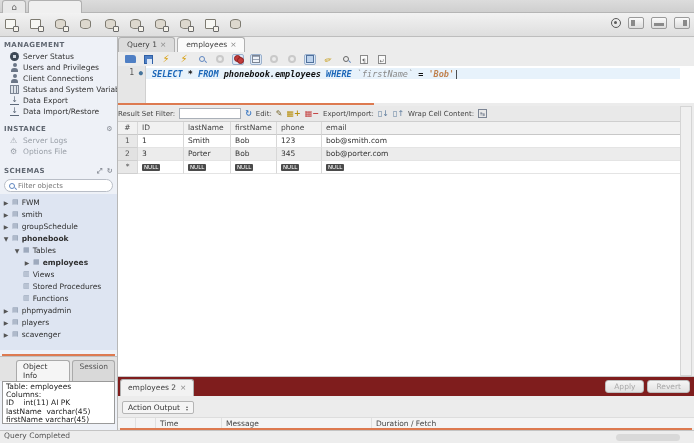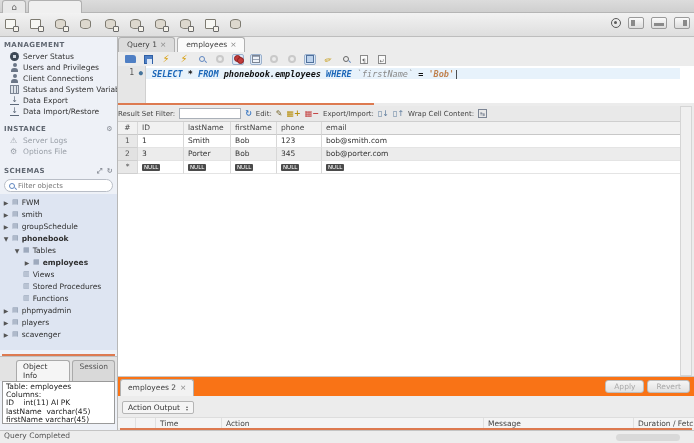--- a/index.html
+++ b/index.html
@@ -108,21 +108,21 @@
   .grow { display:flex; height:13px; line-height:12px; font-size:7.5px; }
   .gc { border-right:1px solid #d8d8d8; border-bottom:1px solid #e4e4e4; padding-left:4px; overflow:hidden; white-space:nowrap; }
   .c0 { flex:0 0 20px; background:#e8e8e8; color:#555; text-align:center; padding-left:0; border-bottom:1px solid #d0d0d0; }
   .c1 { flex:0 0 46px; } .c2 { flex:0 0 47px; } .c3 { flex:0 0 46px; } .c4 { flex:0 0 45px; } .c5 { flex:1; border-right:none; }
   .ghead .gc { background:#f1f1f1; color:#444; border-bottom:1px solid #c8c8c8; }
   .grow.alt .gc { background:#ececec; } .grow.alt .c0 { background:#e2e2e2; }
   .nullb { display:inline-block; background:#4a4a4a; color:#fff; font-size:5.5px; line-height:7px; padding:0 2px; border-radius:1px; margin-top:2px; }
   .sidestrip { position:absolute; left:562px; top:69px; width:12px; height:270px; background:#f0f0f0; border:1px solid #d5d5d5; }
 
   
-  .rtabbar { position:absolute; left:0; top:339px; width:576px; height:20px; background:#f97316; border-top:1px solid #c8c8c8; }
+  .rtabbar { position:absolute; left:0; top:339px; width:576px; height:20px; background:#7f1d1d; border-top:1px solid #c8c8c8; }
   .rstab { position:absolute; left:2px; top:2px; height:17px; padding:0 7px; background:#f2f2f2; border:1px solid #b0b0b0; border-bottom:none; border-radius:3px 3px 0 0; line-height:16px; font-size:7.5px; color:#444; }
   .btns { position:absolute; right:4px; top:3px; display:flex; gap:3px; }
   .btn { padding:1px 8px; font-size:7.5px; color:#a8a8a8; background:linear-gradient(#f5f5f5,#e2e2e2); border:1px solid #bdbdbd; border-radius:3px; }
 
   
   .aobar { position:absolute; left:0; top:361px; width:576px; height:19px; background:#ececec; display:flex; align-items:center; padding-left:4px; }
   .aosel { display:flex; align-items:center; gap:6px; border:1px solid #b5b5b5; background:#f5f5f5; border-radius:2px; padding:1px 5px; font-size:7.5px; color:#333; }
   .spin { display:flex; flex-direction:column; font-size:4px; color:#666; line-height:3px; }
   .aohead { position:absolute; left:0; top:380px; width:576px; height:11px; background:#f4f4f4; display:flex; font-size:7.5px; color:#444; border-top:1px solid #ddd; }
   .ah { padding-left:4px; white-space:nowrap; overflow:hidden; border-right:1px solid #e0e0e0; line-height:11px; }
@@ -438,21 +438,20 @@
       <span class="spin">
           <span>▴</span>
           <span>▾</span>
         </span>
     </div>
   </div>
   <div class="aohead">
     <div class="ah ah0"></div>
     <div class="ah ah1"></div>
     <div class="ah ahTime">Time</div>
-    <div class="ah ahAction">Action</div>
     <div class="ah ahMsg">Message</div>
     <div class="ah ahDur">Duration / Fetch</div>
   </div>
   <div class="orange2"></div>
 </div>
 
 <div class="abs" id="statusbar">
   <span>Query Completed</span>
   <div class="hscroll"></div>
 </div>

